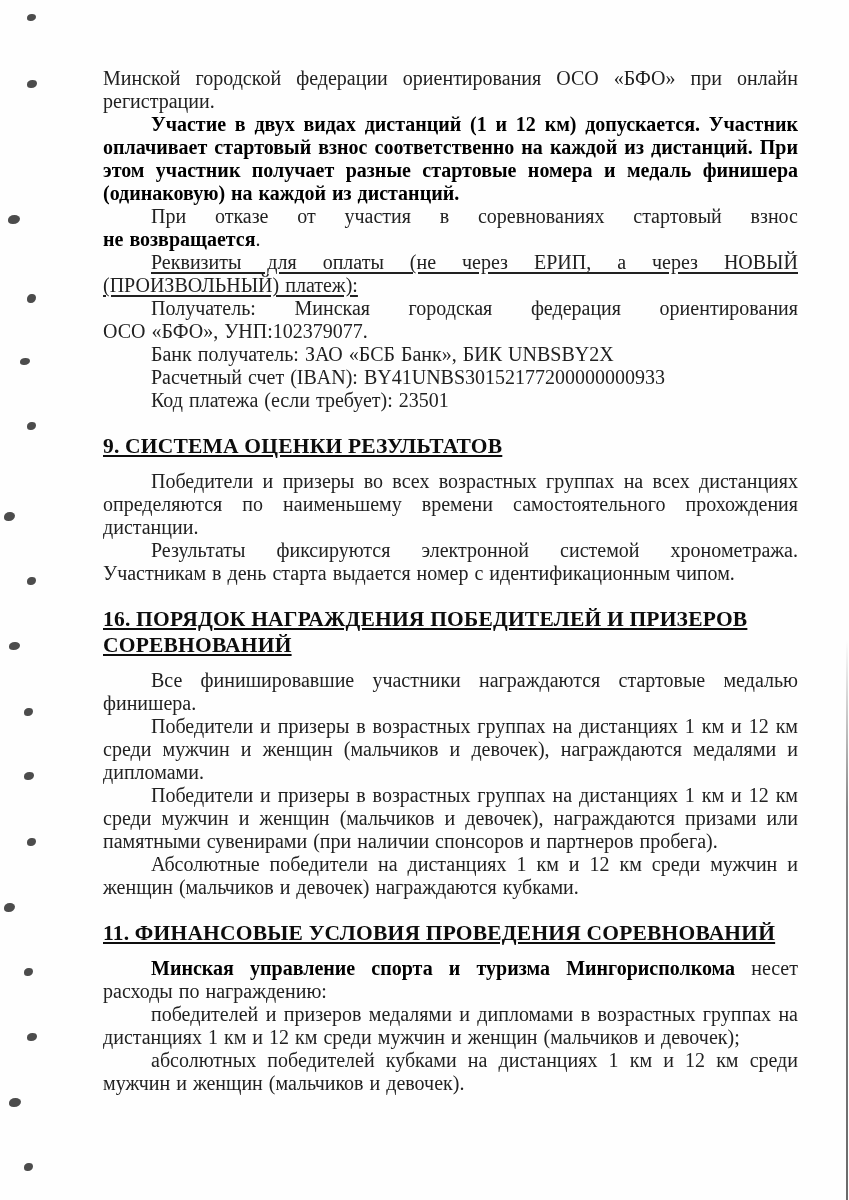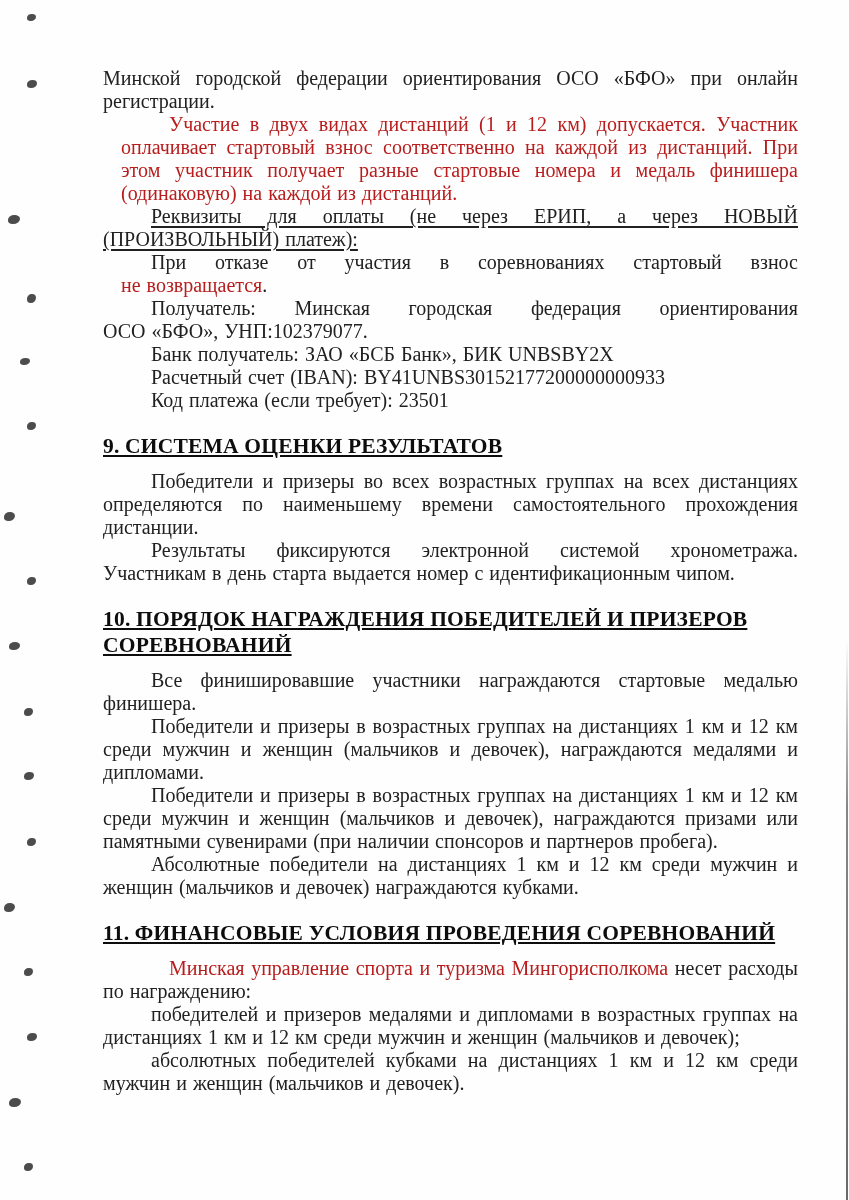--- a/index.html
+++ b/index.html
@@ -20,21 +20,21 @@
   }
   .p {
     margin: 0;
     font-size: 20px;
     line-height: 23px;
     text-align: justify;
     text-indent: 48px;
     word-spacing: 1px;
   }
   .noindent { text-indent: 0; }
-  .bold { font-weight: 400; color: #b91c1c; margin-left: 18px; }
+  .bold { font-weight: 700; color: #000000; }
   .underline {
     text-decoration: underline;
     text-decoration-thickness: 1.5px;
     text-underline-offset: 3px;
   }
   .nowrap { white-space: nowrap; }
   .heading {
     margin: 21px 0 11px 0;
     font-size: 21.5px;
     line-height: 26px;
@@ -84,39 +84,39 @@
   <div class="artifact" style="left:24px; top:1163px; width:9px;  height:8px;"></div>
 
   <div class="edge-line"></div>
 
   <div class="content">
 
     <p class="p noindent">Минской городской федерации ориентирования ОСО «БФО» при онлайн регистрации.</p>
 
     <p class="p bold">Участие в двух видах дистанций (1 и 12 км) допускается. Участник оплачивает стартовый взнос соответственно на каждой из дистанций. При этом участник получает разные стартовые номера и медаль финишера (одинаковую) на каждой из дистанций.</p>
 
+    <p class="p"><span>При отказе от участия в соревнованиях стартовый взнос </span><span class="bold nowrap">не возвращается</span><span>.</span></p>
+
     <p class="p underline">Реквизиты для оплаты (не через ЕРИП, а через НОВЫЙ (ПРОИЗВОЛЬНЫЙ) платеж):</p>
-
-    <p class="p"><span>При отказе от участия в соревнованиях стартовый взнос </span><span class="bold nowrap">не возвращается</span><span>.</span></p>
 
     <p class="p"><span>Получатель: Минская городская федерация ориентирования </span><span class="nowrap">ОСО «БФО», УНП:102379077.</span></p>
 
     <p class="p">Банк получатель: ЗАО «БСБ Банк», БИК UNBSBY2X</p>
 
     <p class="p">Расчетный счет (IBAN): BY41UNBS30152177200000000933</p>
 
     <p class="p">Код платежа (если требует): 23501</p>
 
 
     <h2 class="heading">9. СИСТЕМА ОЦЕНКИ РЕЗУЛЬТАТОВ</h2>
 
     <p class="p">Победители и призеры во всех возрастных группах на всех дистанциях определяются по наименьшему времени самостоятельного прохождения дистанции.</p>
     <p class="p">Результаты фиксируются электронной системой хронометража. Участникам в день старта выдается номер с идентификационным чипом.</p>
 
-    <h2 class="heading">10. ПОРЯДОК НАГРАЖДЕНИЯ ПОБЕДИТЕЛЕЙ И ПРИЗЕРОВ СОРЕВНОВАНИЙ</h2>
+    <h2 class="heading">16. ПОРЯДОК НАГРАЖДЕНИЯ ПОБЕДИТЕЛЕЙ И ПРИЗЕРОВ СОРЕВНОВАНИЙ</h2>
 
     <p class="p">Все финишировавшие участники награждаются стартовые медалью финишера.</p>
     <p class="p">Победители и призеры в возрастных группах на дистанциях 1 км и 12 км среди мужчин и женщин (мальчиков и девочек), награждаются медалями и дипломами.</p>
     <p class="p">Победители и призеры в возрастных группах на дистанциях 1 км и 12 км среди мужчин и женщин (мальчиков и девочек), награждаются призами или памятными сувенирами (при наличии спонсоров и партнеров пробега).</p>
     <p class="p">Абсолютные победители на дистанциях 1 км и 12 км среди мужчин и женщин (мальчиков и девочек) награждаются кубками.</p>
 
     <h2 class="heading">11. ФИНАНСОВЫЕ УСЛОВИЯ ПРОВЕДЕНИЯ СОРЕВНОВАНИЙ</h2>
 
     <p class="p"><span class="bold">Минская управление спорта и туризма Мингорисполкома</span><span> несет расходы по награждению:</span></p>
 

